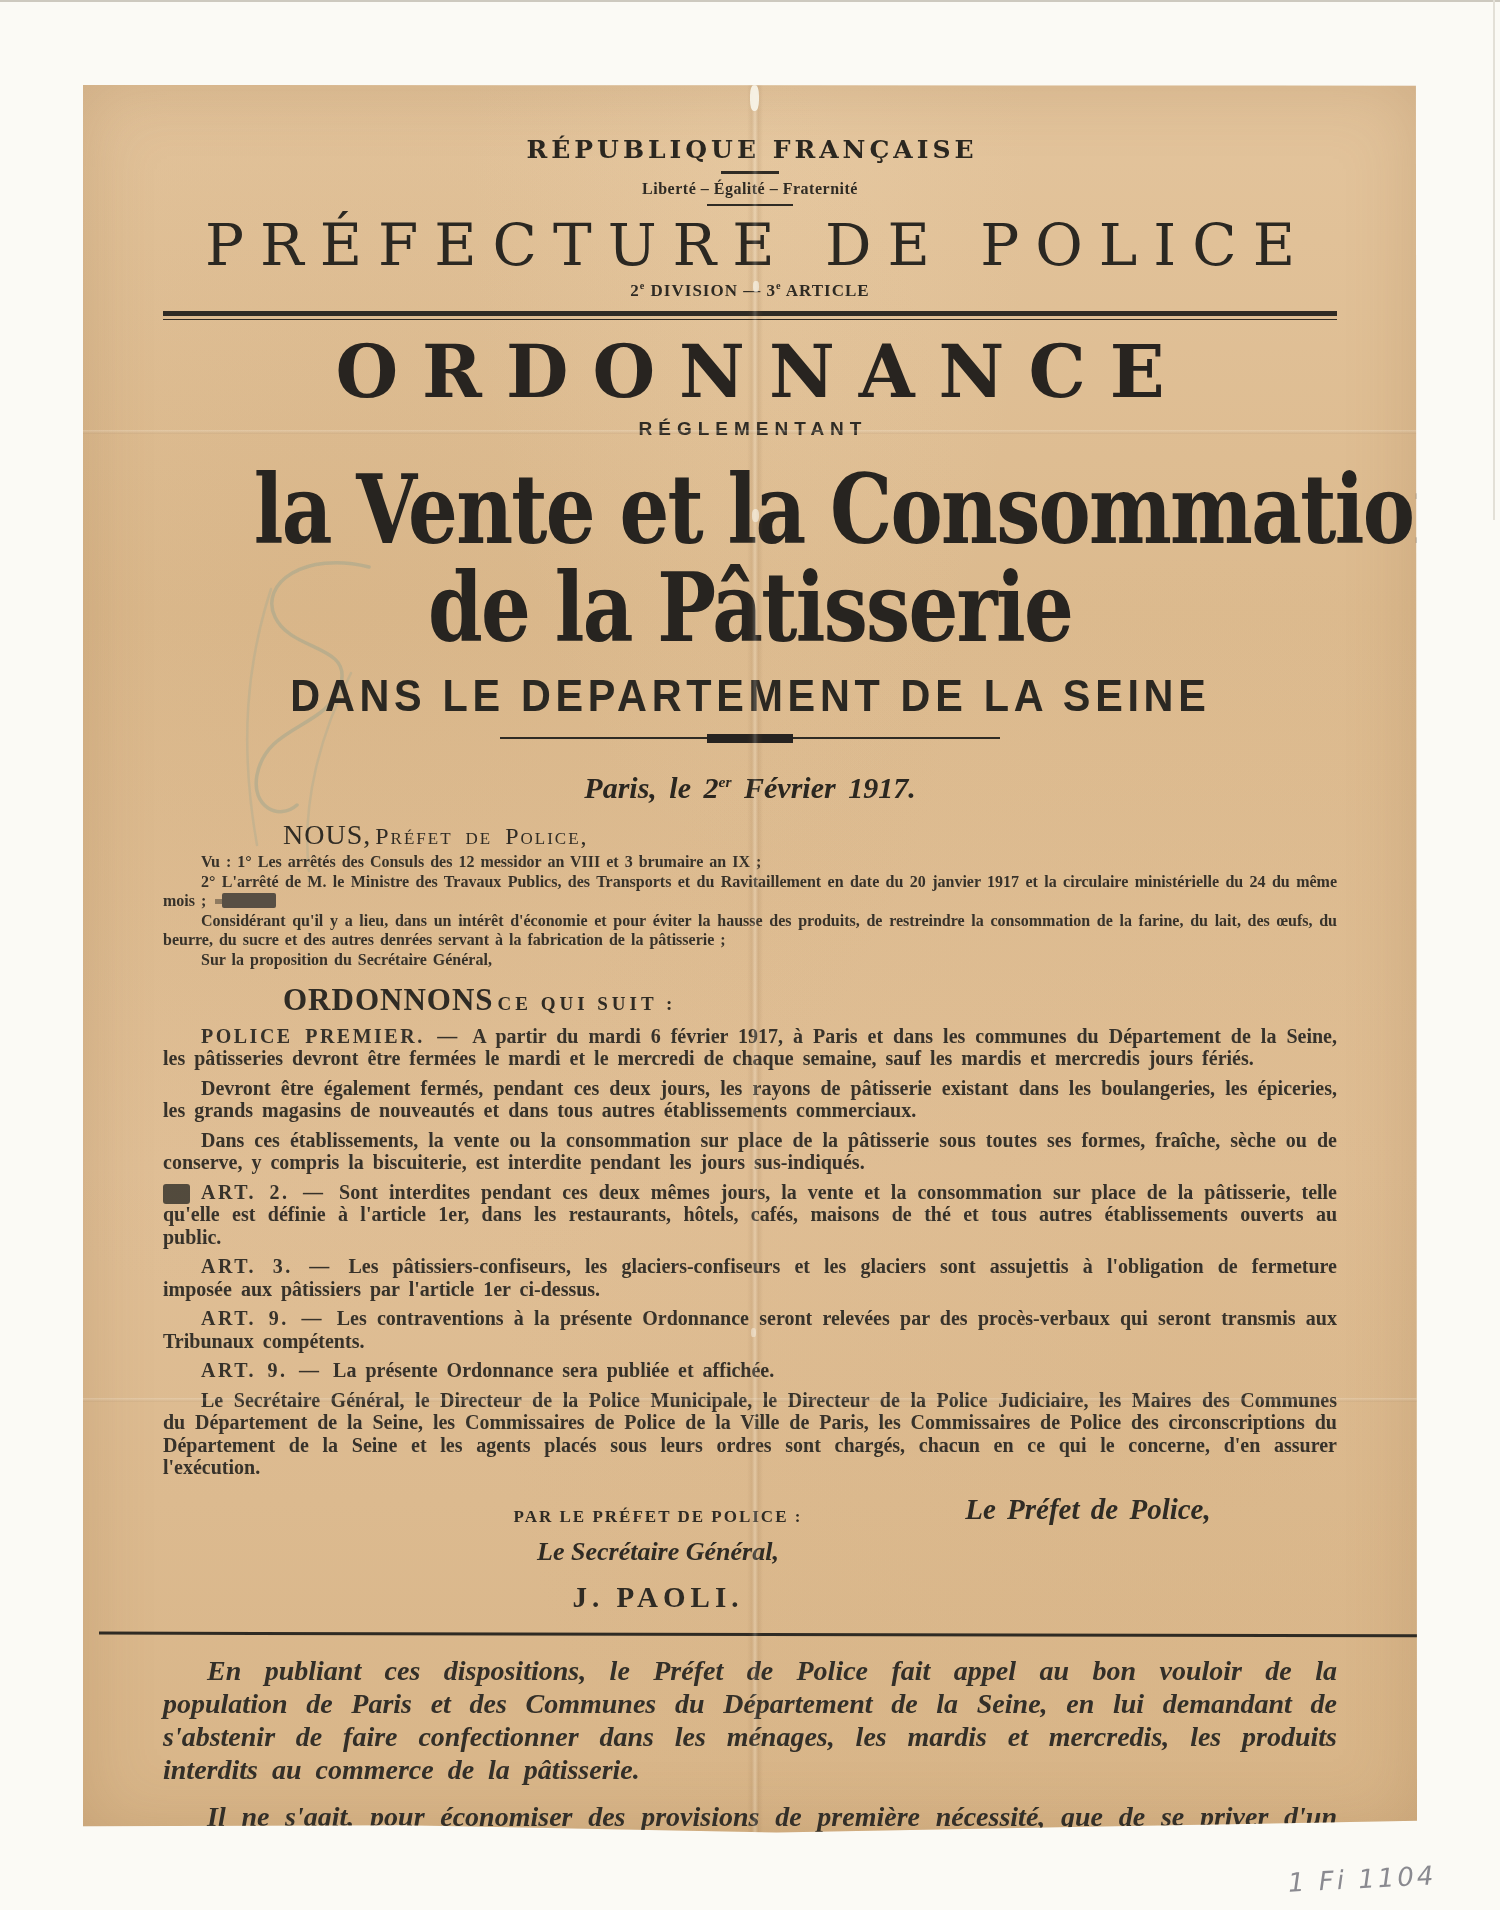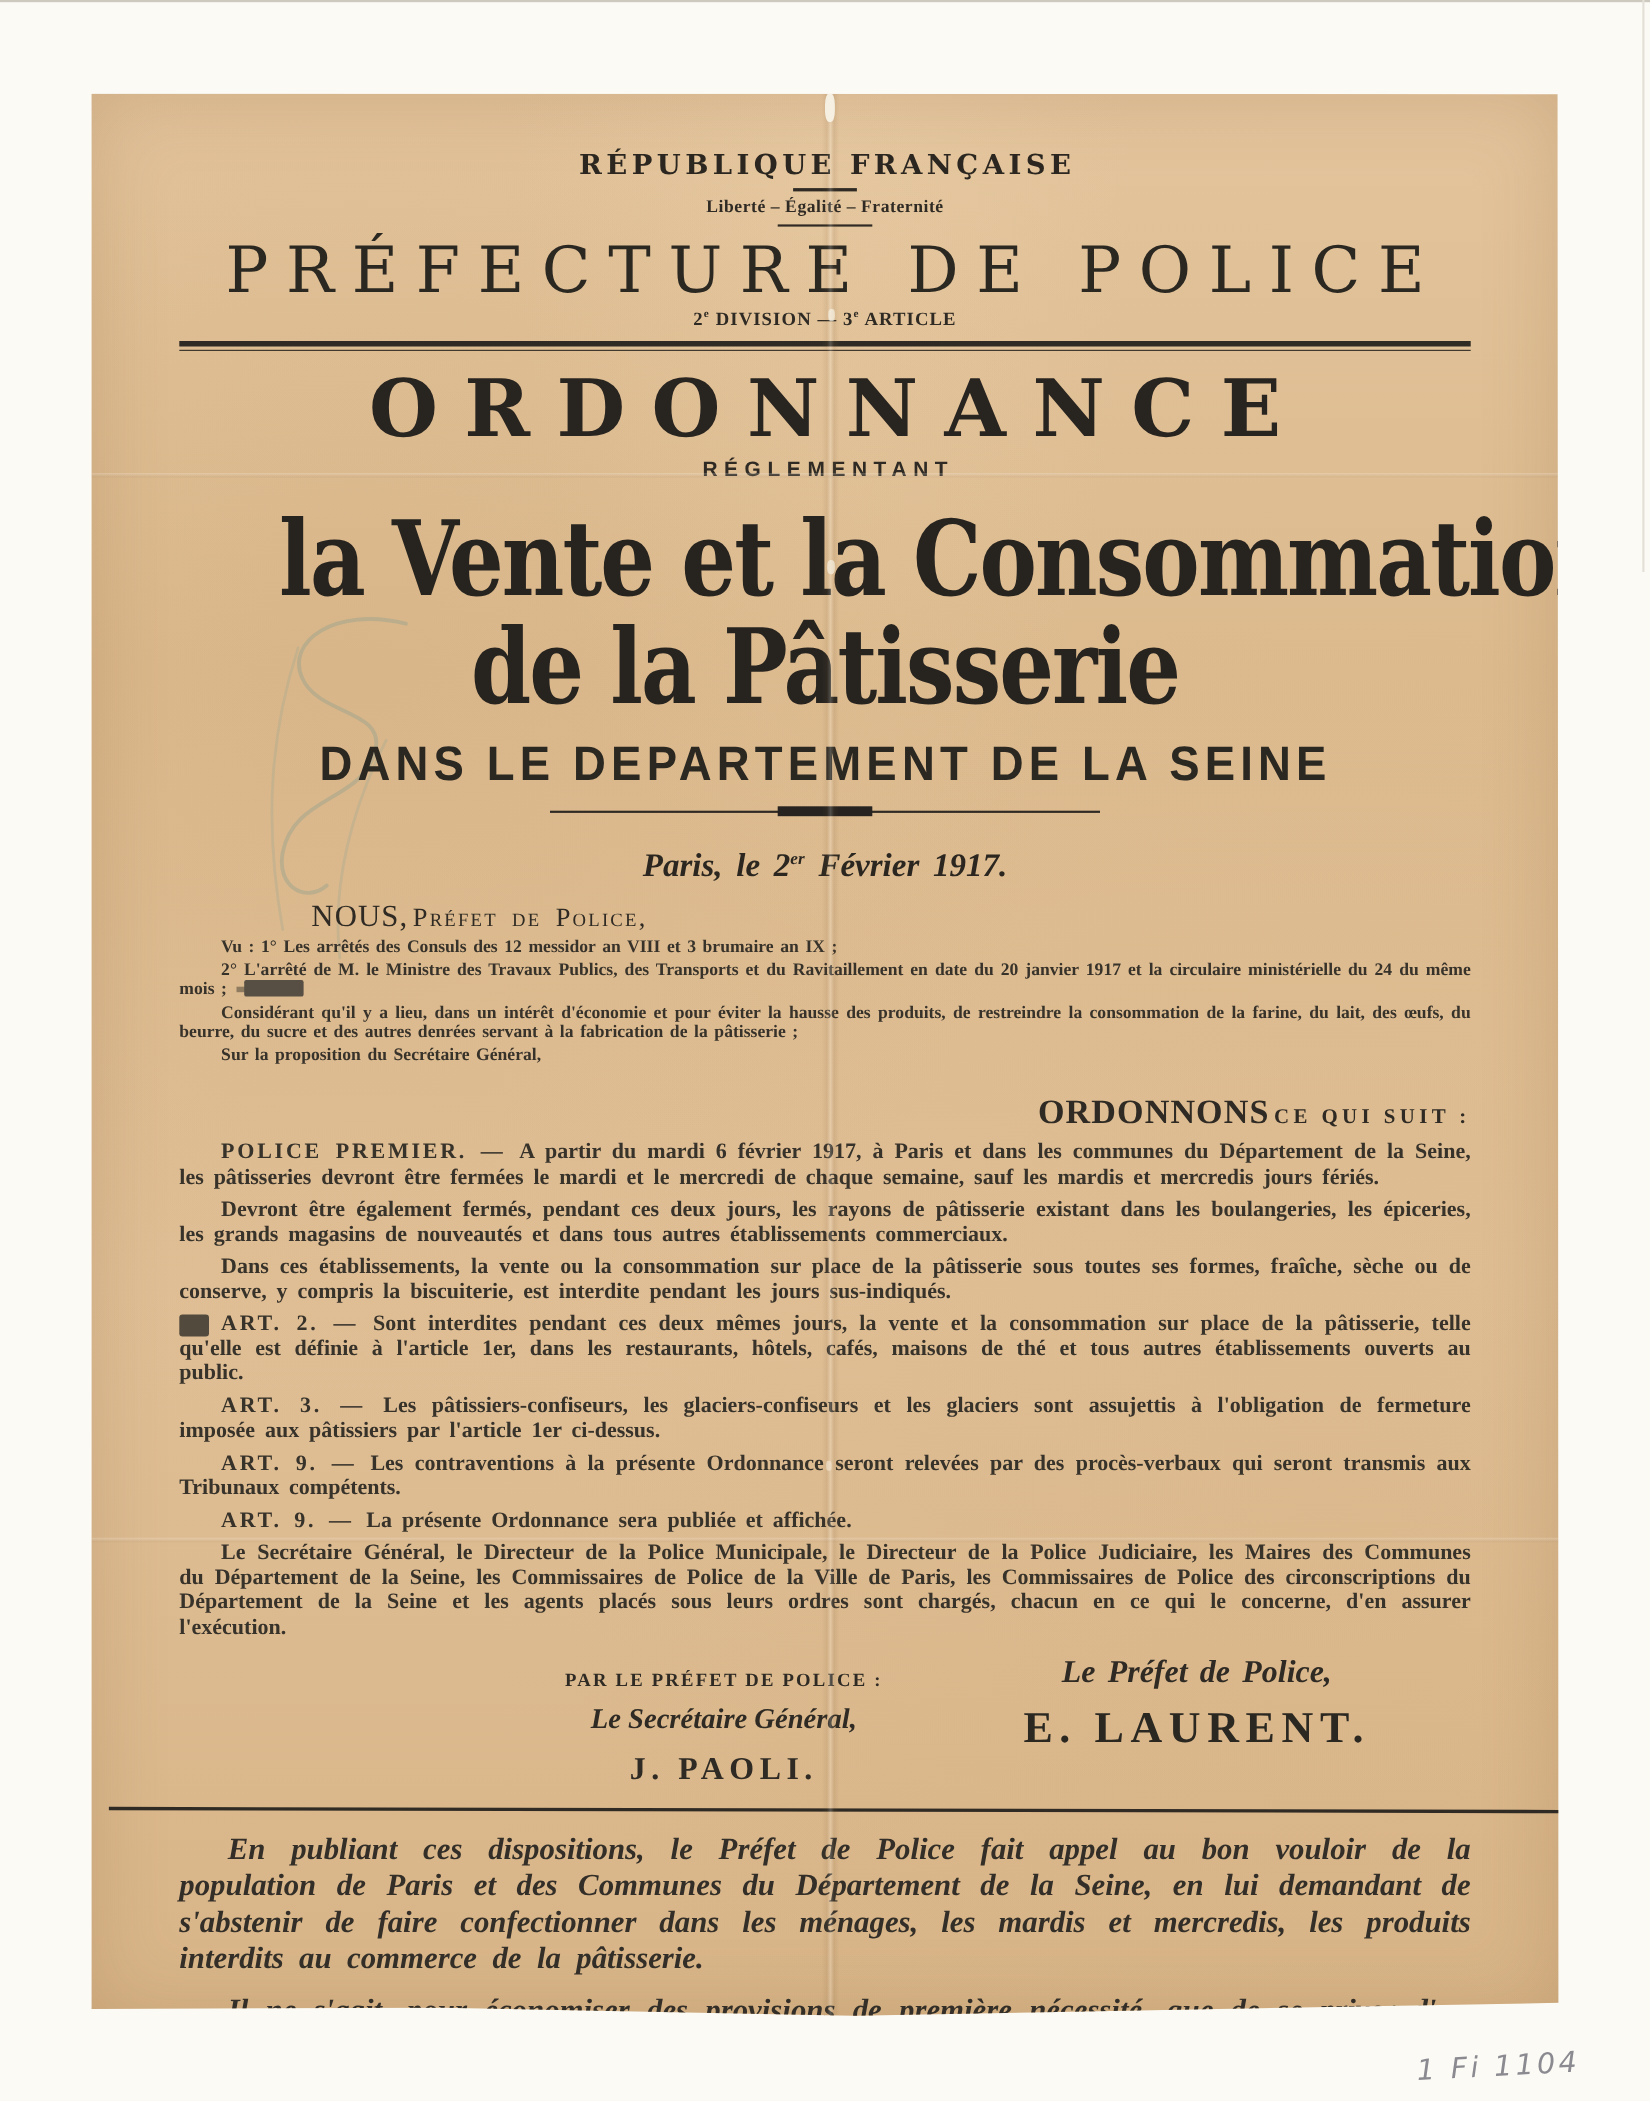--- a/index.html
+++ b/index.html
@@ -79,21 +79,21 @@
 
   .nous{margin-top:14px;padding-left:120px;font-weight:normal;}
   .nous-big{font-size:28px;letter-spacing:1px;}
   .nous-sc{font-size:24px;font-variant:small-caps;letter-spacing:2px;word-spacing:5px;}
 
   p.vu{font-size:16px;line-height:18.5px;font-weight:bold;text-align:justify;text-indent:38px;
       margin-top:2px;word-spacing:2px;color:var(--ink-soft);}
   .smudge-inline{display:inline-block;width:54px;height:15px;margin-left:16px;vertical-align:-2px;
       background:#45413a;border-radius:2px;opacity:.88;box-shadow:-12px 1px 0 -5px rgba(60,55,45,.55);}
 
-  .ordonnons{margin-top:24px;padding-left:120px;font-weight:bold;text-align:right;}
+  .ordonnons{margin-top:12px;padding-left:120px;font-weight:bold;}
   .ord-big{font-size:31px;letter-spacing:1px;}
   .ord-small{font-size:19px;letter-spacing:4px;}
 
   p.art{font-size:20px;line-height:22.5px;font-weight:bold;text-align:justify;text-indent:38px;
       margin-top:7px;word-spacing:4px;color:var(--ink-soft);position:relative;}
   p.art .lead{letter-spacing:2.5px;}
   .blotch{position:absolute;left:0;top:3px;width:27px;height:20px;background:#3a362e;opacity:.85;
       border-radius:3px;}
 
   .sigs{position:relative;margin-top:14px;height:114px;font-weight:bold;}
@@ -183,21 +183,20 @@
       <p class="art"><span>Le Secrétaire Général, le Directeur de la Police Municipale, le Directeur de la Police Judiciaire, les Maires des Communes du Département de la Seine, les Commissaires de Police de la Ville de Paris, les Commissaires de Police des circonscriptions du Département de la Seine et les agents placés sous leurs ordres sont chargés, chacun en ce qui le concerne, d'en assurer l'exécution.</span></p>
 
       <div class="sigs">
         <div class="sig-left">
           <div class="sig-par">PAR LE PRÉFET DE POLICE :</div>
           <div class="sig-role">Le Secrétaire Général,</div>
           <div class="sig-name-sm">J. PAOLI.</div>
         </div>
         <div class="sig-right">
           <div class="sig-role-big">Le Préfet de Police,</div>
-          <div class="sig-name-big">E. LAURENT.</div>
         </div>
       </div>
 
       <div class="sig-rule"></div>
 
       <p class="appeal a1">En publiant ces dispositions, le Préfet de Police fait appel au bon vouloir de la population de Paris et des Communes du Département de la Seine, en lui demandant de s'abstenir de faire confectionner dans les ménages, les mardis et mercredis, les produits interdits au commerce de la pâtisserie.</p>
       <p class="appeal a2">Il ne s'agit, pour économiser des provisions de première nécessité, que de se priver d'un peu de superflu.</p>
 
     </div>
   </div>

